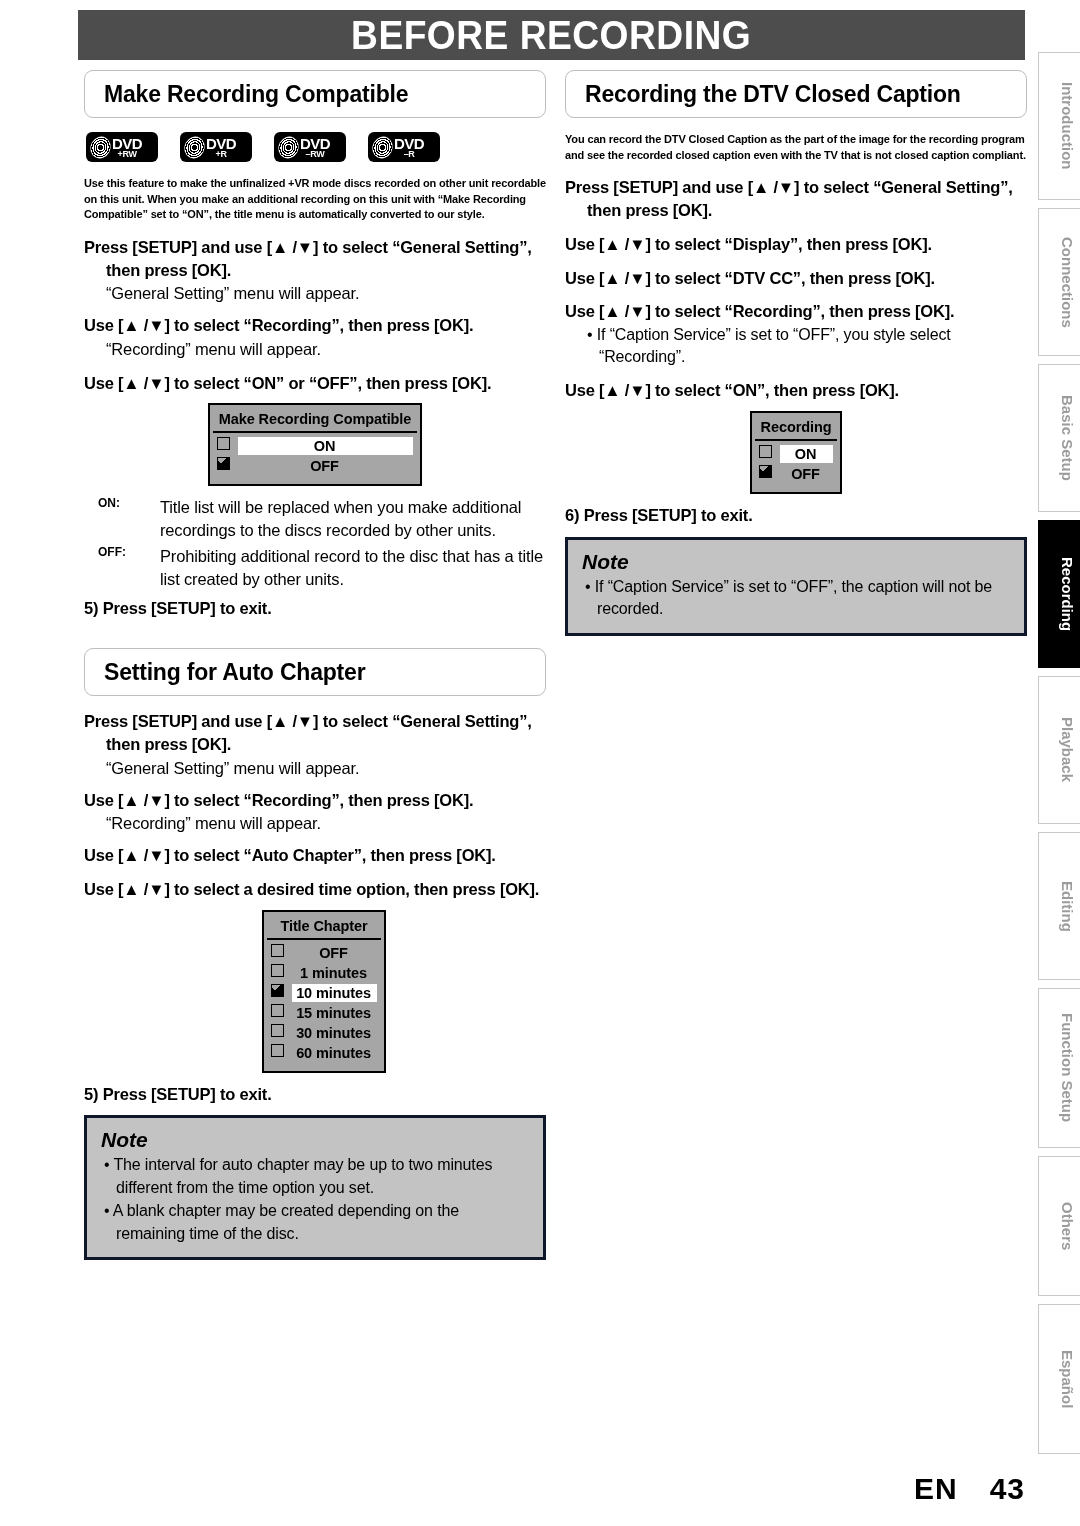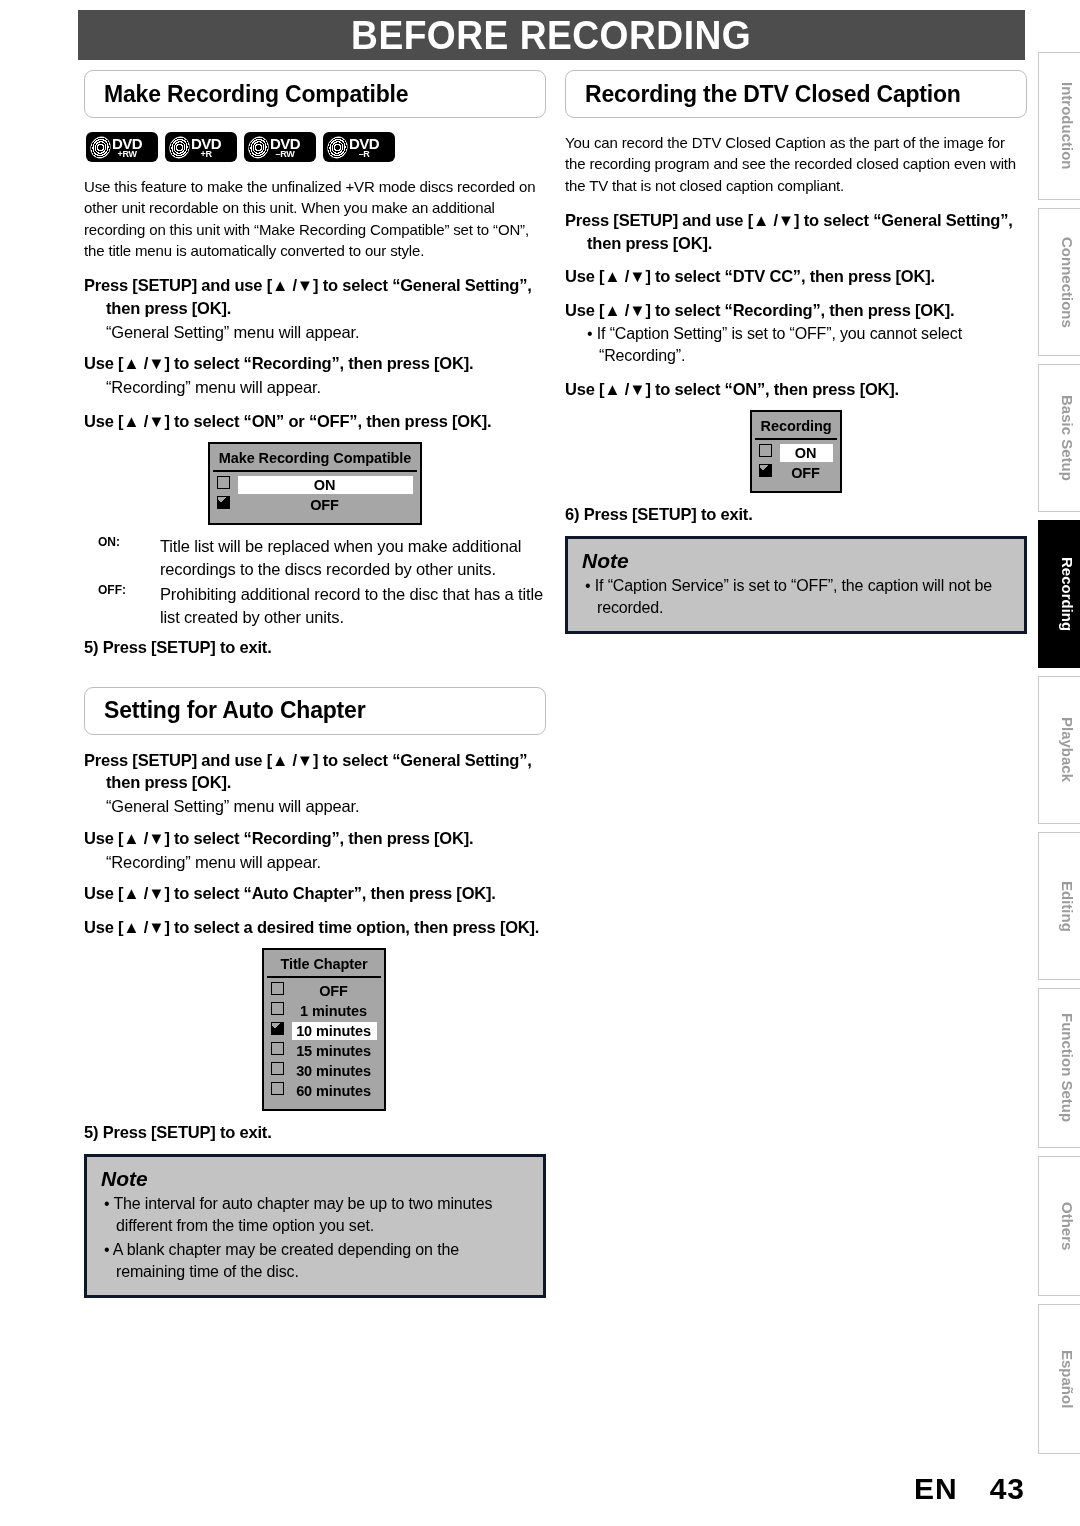--- a/index.html
+++ b/index.html
@@ -57,21 +57,21 @@
     margin-bottom: 14px;
     background: #fff;
   }
   .sec-head-txt {
     font-size: 23px;
     font-weight: bold;
     letter-spacing: -0.2px;
   }
 
   
-  .dvdrow { display: flex; gap: 7px; margin: 8px 0 14px 2px; }
+  .dvdrow { display: flex; gap: 22px; margin: 8px 0 14px 2px; }
   .dvd {
     width: 72px; height: 30px;
     background: #000;
     border-radius: 6px;
     display: flex; align-items: center;
     position: relative;
     overflow: hidden;
   }
   .dvd .disc {
     width: 21px; height: 21px;
@@ -90,24 +90,25 @@
   }
   .dvd .lbl .s {
     display: block;
     color: #fff; font-weight: bold;
     font-size: 9px; text-align: center;
     margin-top: -1px; letter-spacing: -0.3px;
   }
 
   
   p.body {
-    font-size: 15px;
+    font-size: 11px;
     line-height: 1.42;
     margin: 0 0 13px 0;
     letter-spacing: -0.15px;
+    font-weight: bold;
   }
   .step {
     font-size: 16.5px;
     font-weight: bold;
     line-height: 1.38;
     margin: 0 0 1px 0;
     padding-left: 22px;
     text-indent: -22px;
     letter-spacing: -0.2px;
   }
@@ -393,23 +394,24 @@
 
   <div class="col col-right">
 
     <div class="sec-head">
       <div class="sec-head-txt">Recording the DTV Closed Caption</div>
     </div>
 
     <p class="body" style="margin-top:8px">You can record the DTV Closed Caption as the part of the image for the recording program and see the recorded closed caption even with the TV that is not closed caption compliant.</p>
 
     <p class="step gap">Press [SETUP] and use [▲ /▼] to select “General Setting”, then press [OK].</p>
+    <p class="step gap">Use [▲ /▼] to select “Display”, then press [OK].</p>
     <p class="step gap">Use [▲ /▼] to select “DTV CC”, then press [OK].</p>
     <p class="step gap">Use [▲ /▼] to select “Recording”, then press [OK].</p>
-    <p class="subbullet">• If “Caption Setting” is set to “OFF”, you cannot select “Recording”.</p>
+    <p class="subbullet">• If “Caption Service” is set to “OFF”, you style select “Recording”.</p>
     <p class="step gap">Use [▲ /▼] to select “ON”, then press [OK].</p>
 
     <div class="osd-wrap">
       <div class="osd">
         <div class="osd-title">Recording</div>
         <div class="osd-body">
           <div class="osd-row sel">
             <div class="chk"></div>
             <div class="txt">ON</div>
           </div>

